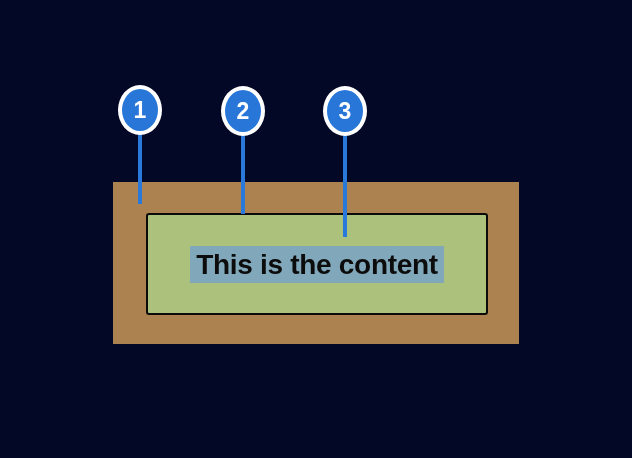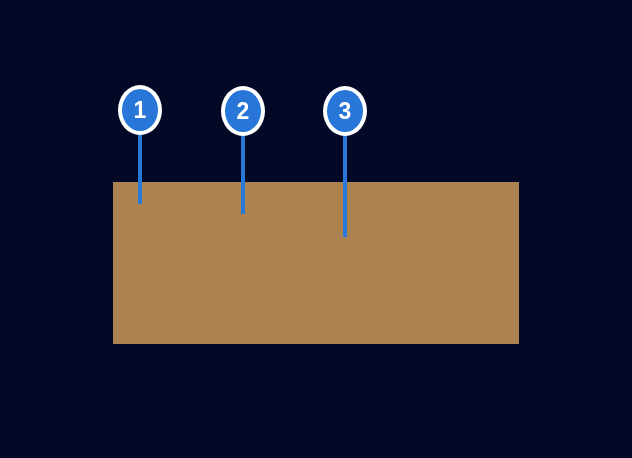--- a/index.html
+++ b/index.html
@@ -83,20 +83,23 @@
   .circle-2 { left: 221px; top: 86px; }
   .circle-3 { left: 323px; top: 86px; }
 </style>
 </head>
 <body>
 
 <div class="stage">
 
   <div class="margin-box"></div>
 
+  <div class="padding-box">
+    <span class="content-highlight">This is the content</span>
+  </div>
 
   <div class="callout-line line-1"></div>
   <div class="callout-line line-2"></div>
   <div class="callout-line line-3"></div>
 
   <div class="callout-circle circle-1">
     <span>1</span>
   </div>
   <div class="callout-circle circle-2">
     <span>2</span>

